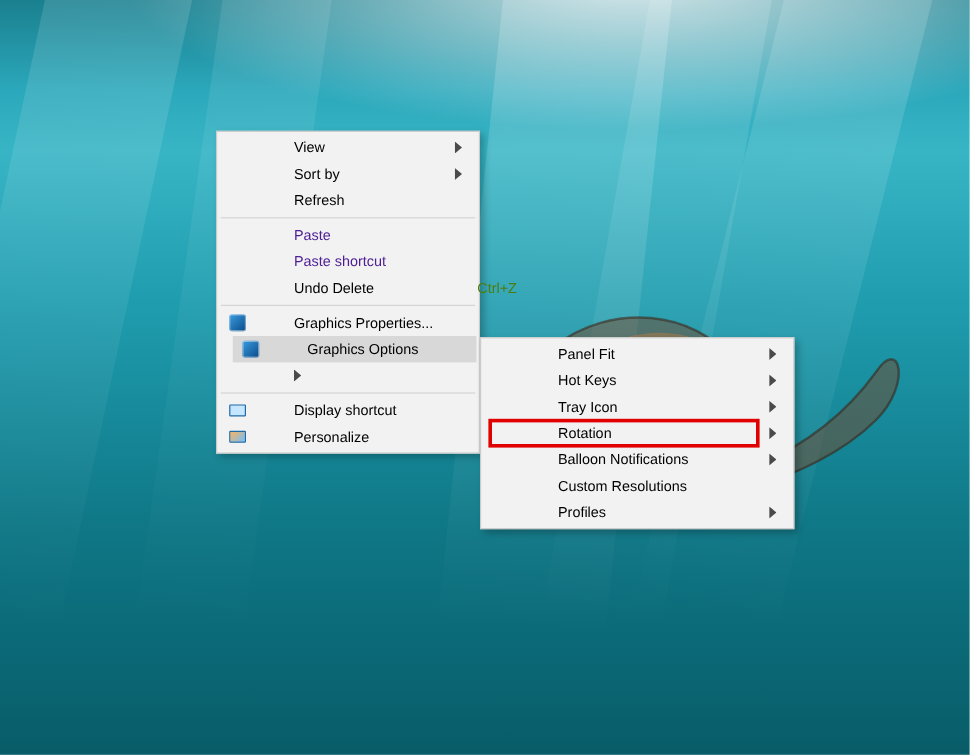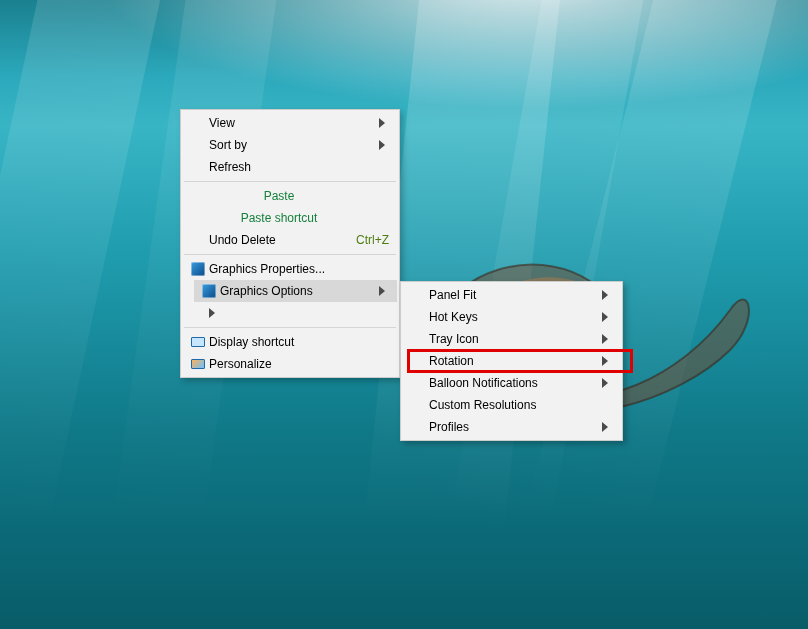--- a/index.html
+++ b/index.html
@@ -47,23 +47,24 @@
       padding: 2px;
       color: #000;
     }
     .menu-item {
       display: flex;
       align-items: center;
       height: 22px;
       padding: 0 8px 0 4px;
       position: relative;
       white-space: nowrap;
+      gap: 36px;
     }
     .menu-item.hover { background: #d8d8d8; margin-left: 11px; }
-    .menu-item.disabled { color: #15803d; text-align: center; }
+    .menu-item.disabled { color: #4c1d95; }
     .icon-slot {
       width: 22px;
       height: 16px;
       display: flex;
       align-items: center;
       justify-content: center;
       flex: none;
     }
     .label { flex: 1; padding-right: 30px; }
     .shortcut { color: #4d7c0f; padding-left: 20px; }
@@ -72,21 +73,21 @@
     }
     .arrow svg { display:block; }
     .divider {
       height: 1px;
       background: #d5d5d5;
       margin: 3px 1px;
     }
 
     
     #menu-main { top: 109px; left: 180px; width: 220px; }
-    #menu-sub  { top: 281px; left: 400px; width: 223px; }
+    #menu-sub  { top: 281px; left: 400px; width: 262px; }
 
     
     .highlight-box {
       position: absolute;
       border: 3px solid #e00000;
       pointer-events: none;
     }
     #hl { top: 349px; left: 407px; width: 226px; height: 24px; }
 
     

